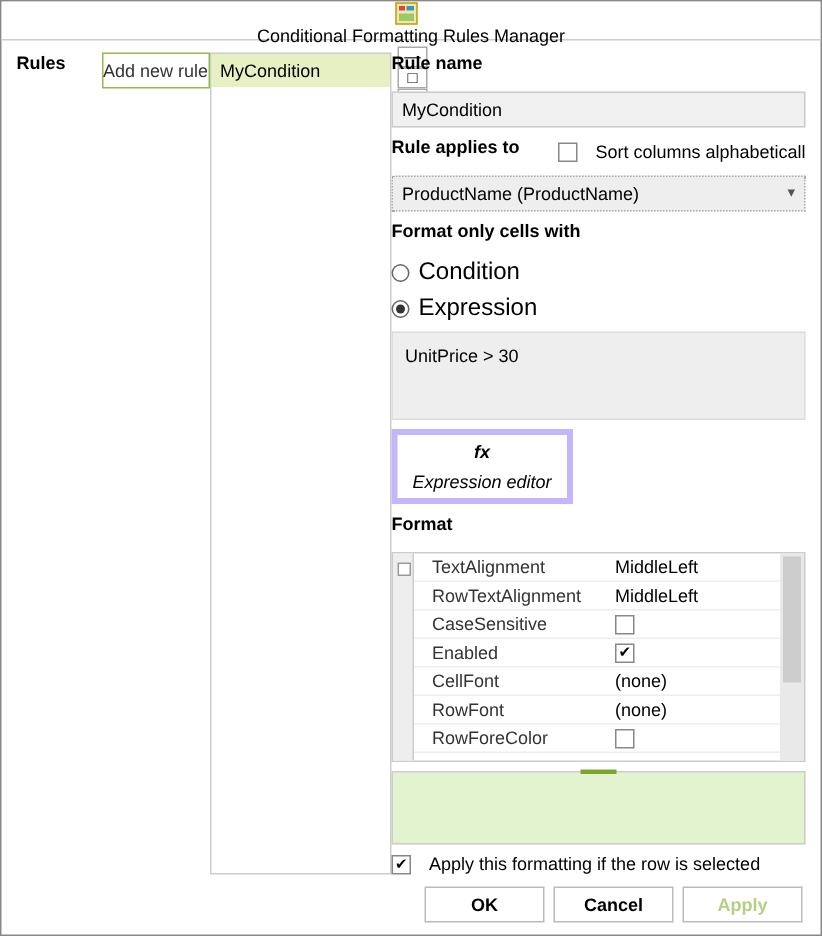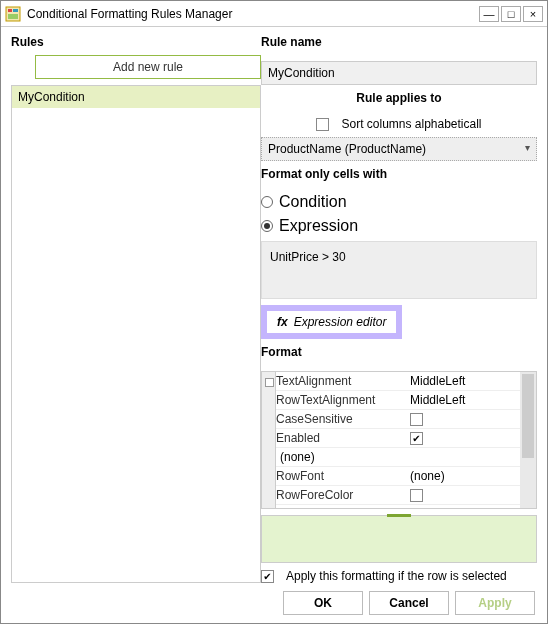--- a/index.html
+++ b/index.html
@@ -1,48 +1,48 @@
 <!DOCTYPE html>
 <html><head>
 <meta charset="utf-8">
 <style>
   * { box-sizing: border-box; font-family: "Segoe UI", Tahoma, sans-serif; }
   body { margin: 0; background: #fff; width: 548px; height: 624px; border: 1px solid #888; position: relative; }
-  .titlebar { height: 26px; background: #fff; border-bottom: 1px solid #ccc; display: flex; align-items: center; padding: 0 4px; font-size: 12px; }
+  .titlebar { height: 26px; background: #fff; border-bottom: 1px solid #ccc; display: flex; align-items: center; padding: 0 4px; font-size: 12px; flex-direction: column; }
   .titlebar .app-icon { width: 16px; height: 16px; margin-right: 6px; display: inline-flex; align-items: center; justify-content: center; }
   .titlebar-space { flex: 1; }
   .winbtn { width: 20px; height: 16px; border: 1px solid #aaa; margin-left: 2px; display: flex; align-items: center; justify-content: center; font-size: 11px; background: #fff; cursor: default; }
   .content { display: flex; padding: 8px 10px 0 10px; height: calc(100% - 26px - 40px); }
-  .left { width: 250px; display: flex; flex-direction: column; }
+  .left { width: 250px; display: flex; }
   .right { flex: 1; display: flex; flex-direction: column; gap: 6px; }
   h4.sec { margin: 0 0 6px 0; font-size: 12px; font-weight: bold; }
   .btnrow { display: flex; gap: 6px; margin-bottom: 6px; }
   .btn { flex: 1; height: 24px; font-size: 12px; background: #fff; border: 1px solid #bbb; display: flex; align-items: center; justify-content: center; cursor: default; }
   .btn.accent { border: 1px solid #94bb44; color: #333; margin-left: 24px; }
   .ruleslist { flex: 1; border: 1px solid #ccc; background: #fff; }
   .ruleitem { padding: 4px 6px; font-size: 12px; background: #e7f0c3; }
   .textfield { border: 1px solid #ccc; background: #f0f0f0; padding: 4px 6px; font-size: 12px; width: 100%; }
-  .row { display: flex; align-items: center; gap: 6px; flex-direction: column; }
+  .row { display: flex; align-items: center; gap: 6px; }
   .row h4.sec { flex: 1; }
   .chk { display: flex; align-items: center; gap: 12px; font-size: 12px; }
   .chk .box { width: 13px; height: 13px; border: 1px solid #888; display: flex; align-items: center; justify-content: center; font-size: 10px; }
   .dropdown { border: 1px dotted #aaa; background: #eee; padding: 4px 6px; font-size: 12px; position: relative; }
   .dropdown::after { content: "▾"; position: absolute; right: 6px; font-size: 10px; color: #555; }
   .radio { display: flex; align-items: center; gap: 6px; font-size: 16px; }
   .radio .circ { width: 12px; height: 12px; border: 1px solid #666; border-radius: 50%; display: flex; align-items: center; justify-content: center; }
   .radio .circ.filled::after { content: ""; width: 6px; height: 6px; background: #333; border-radius: 50%; }
   .exprbox { border: 1px solid #ddd; background: #eee; height: 62px; padding: 8px; font-size: 12px; }
-  .exprbtn { display: inline-flex; align-items: center; gap: 6px; border: 6px solid #c4b5fd; padding: 4px 10px; font-size: 12px; font-style: italic; }
+  .exprbtn { display: inline-flex; align-items: center; gap: 6px; border: 4px solid #c4b5fd; padding: 4px 10px; font-size: 12px; font-style: italic; flex-direction: column; }
   .exprbtn .fx { font-style: italic; font-weight: bold; }
   .propgrid { border: 1px solid #ccc; height: 150px; display: flex; }
   .propcat { width: 14px; background: #eee; border-right: 1px solid #ccc; position: relative; }
   .propcat::before { content: ""; position: absolute; top: 6px; left: 3px; width: 7px; height: 7px; background: #fff; border: 1px solid #999; }
   .proptable { flex: 1; overflow: hidden; font-size: 12px; }
   .proprow { display: flex; height: 19px; border-bottom: 1px solid #eee; }
-  .proprow .k { width: 130px; padding-left: 0; display: flex; align-items: center; color: #333; }
+  .proprow .k { width: 130px; padding-left: 12px; display: flex; align-items: center; color: #333; }
   .proprow .v { flex: 1; padding-left: 4px; display: flex; align-items: center; }
   .proprow .v .box { width: 13px; height: 13px; border: 1px solid #888; display: flex; align-items: center; justify-content: center; font-size: 10px; }
   .scrollbar { width: 16px; background: #e9e9e9; position: relative; }
   .scrollbar .thumb { position: absolute; left: 2px; right: 2px; top: 2px; height: 84px; background: #ccc; }
   .preview { border: 1px solid #ccc; height: 52px; background: #e4f3cf; position: relative; }
   .preview::after{ content:""; position:absolute; top:-2px; left:50%; transform:translateX(-50%); width:24px; height:3px; background:#7da532; }
   .footer { position: absolute; bottom: 8px; right: 12px; display: flex; gap: 6px; font-weight: bold; }
   .footer .btn { width: 80px; flex: none; }
   .footer .btn.disabled { color: #b5cf85; }
 </style>
@@ -124,20 +124,21 @@
               <span class="box"></span>
             </div>
           </div>
           <div class="proprow">
             <div class="k">Enabled</div>
             <div class="v">
               <span class="box">✔</span>
             </div>
           </div>
           <div class="proprow">
+            <div class="k">CellFont</div>
             <div class="v">(none)</div>
           </div>
           <div class="proprow">
             <div class="k">RowFont</div>
             <div class="v">(none)</div>
           </div>
           <div class="proprow">
             <div class="k">RowForeColor</div>
             <div class="v">
               <span class="box"></span>

